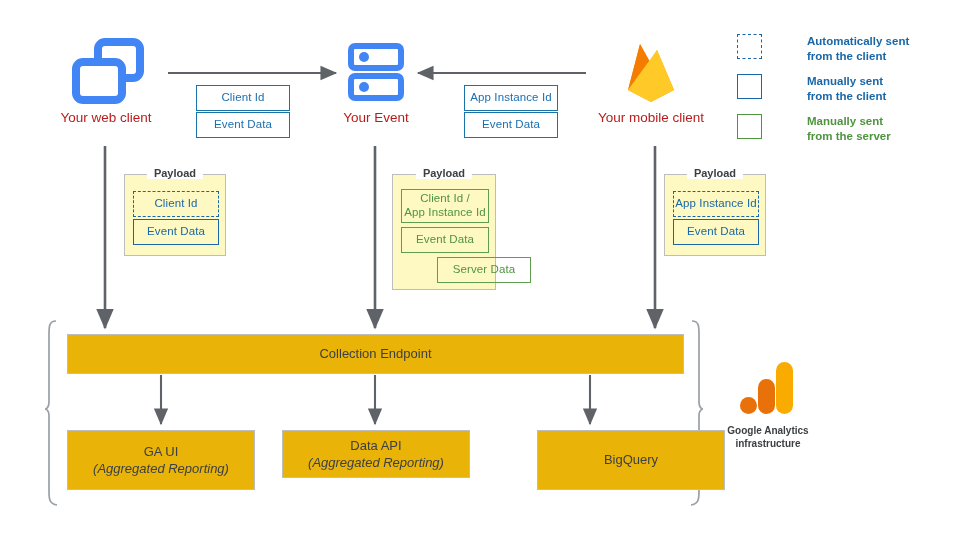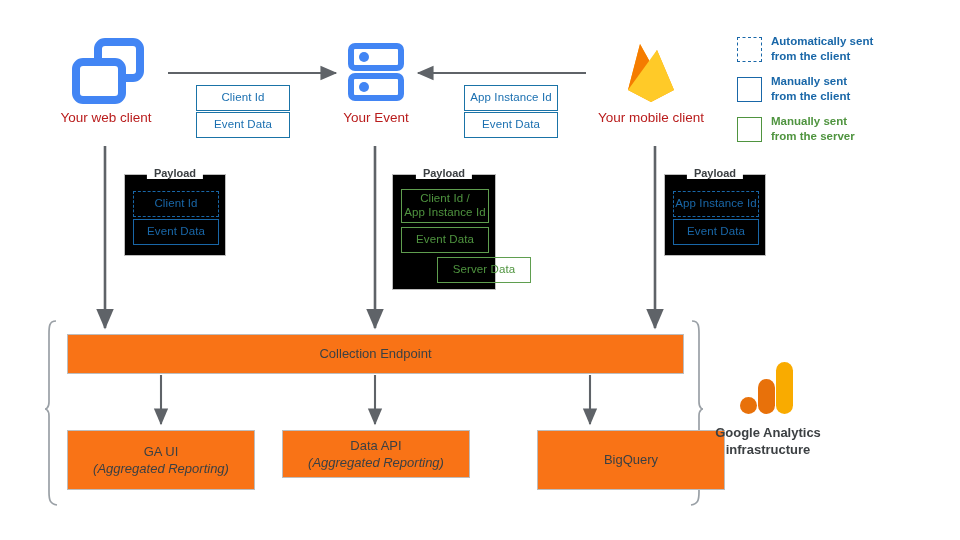--- a/index.html
+++ b/index.html
@@ -29,43 +29,43 @@
   }
   .chip.blue{border:1.4px solid #1a73a7;color:#1a6fb0;}
   .chip.blue-solid{border:1.4px solid #1967a8;color:#1967a8;}
   .chip.blue-dash{border:1.5px dashed #1967a8;color:#1967a8;}
   .chip.green{border:1.4px solid #5f9e4f;color:#4f943f;text-align:center;}
 
   
   .payload{
     box-sizing:border-box;
     border:1px solid #bdbdbd;
-    background:#000000;
+    background:#fef9c3;
   }
   .payload-title{
     position:absolute;
     top:-8px;left:50%;transform:translateX(-50%);
     background:#fff;
     padding:0 7px;
     font-size:11px;font-weight:bold;color:#3c4043;
     white-space:nowrap;
   }
 
   
   .gbox{
     box-sizing:border-box;
-    border:1px solid #bdbdbd;background:#f97316;
+    border:1px solid #bdbdbd;background:#eab308;
     display:flex;align-items:center;justify-content:center;
     text-align:center;
     font-size:13px;color:#3c4043;line-height:1.32;
   }
   .gbox .it{font-style:italic;}
 
   
-  .legend-row{position:absolute;display:flex;align-items:center;}
+  .legend-row{position:absolute;display:flex;align-items:flex-start;gap:36px;}
   .legend-swatch{
     box-sizing:border-box;width:25px;height:25px;flex:none;background:#fff;
   }
   .sw-dash{border:1.6px dashed #1967a8;}
   .sw-blue{border:1.6px solid #1967a8;}
   .sw-green{border:1.6px solid #4f943f;}
   .legend-text{
     margin-left:9px;font-size:11.5px;line-height:1.34;white-space:pre-line;
     font-weight:bold;
   }
@@ -184,16 +184,16 @@
 
   <div class="abs gbox" style="left:497px;top:430px;width:188px;height:60px;flex-direction:column;margin-left:40px;">
     <div>BigQuery</div>
   </div>
 
   <svg class="abs" style="left:740px;top:362px;width:56px;height:58px;" viewBox="0 0 56 58">
     <rect x="36" y="0" width="17" height="52" rx="8.5" ry="8.5" fill="#F9AB00"></rect>
     <rect x="18" y="17" width="17" height="35" rx="8.5" ry="8.5" fill="#E8710A"></rect>
     <circle cx="8.5" cy="43.5" r="8.5" fill="#E8710A"></circle>
   </svg>
-  <div class="abs node-label" style="left:694px;top:424px;width:148px;white-space:pre-line;line-height:1.32;font-weight:bold;font-size:13px;color:#3c4043;">Google Analytics
+  <div class="abs node-label" style="left:694px;top:424px;width:148px;white-space:pre-line;line-height:1.32;font-weight:bold;font-size:10px;color:#3c4043;">Google Analytics
 infrastructure</div>
 
 </div>
 
 </body></html>

